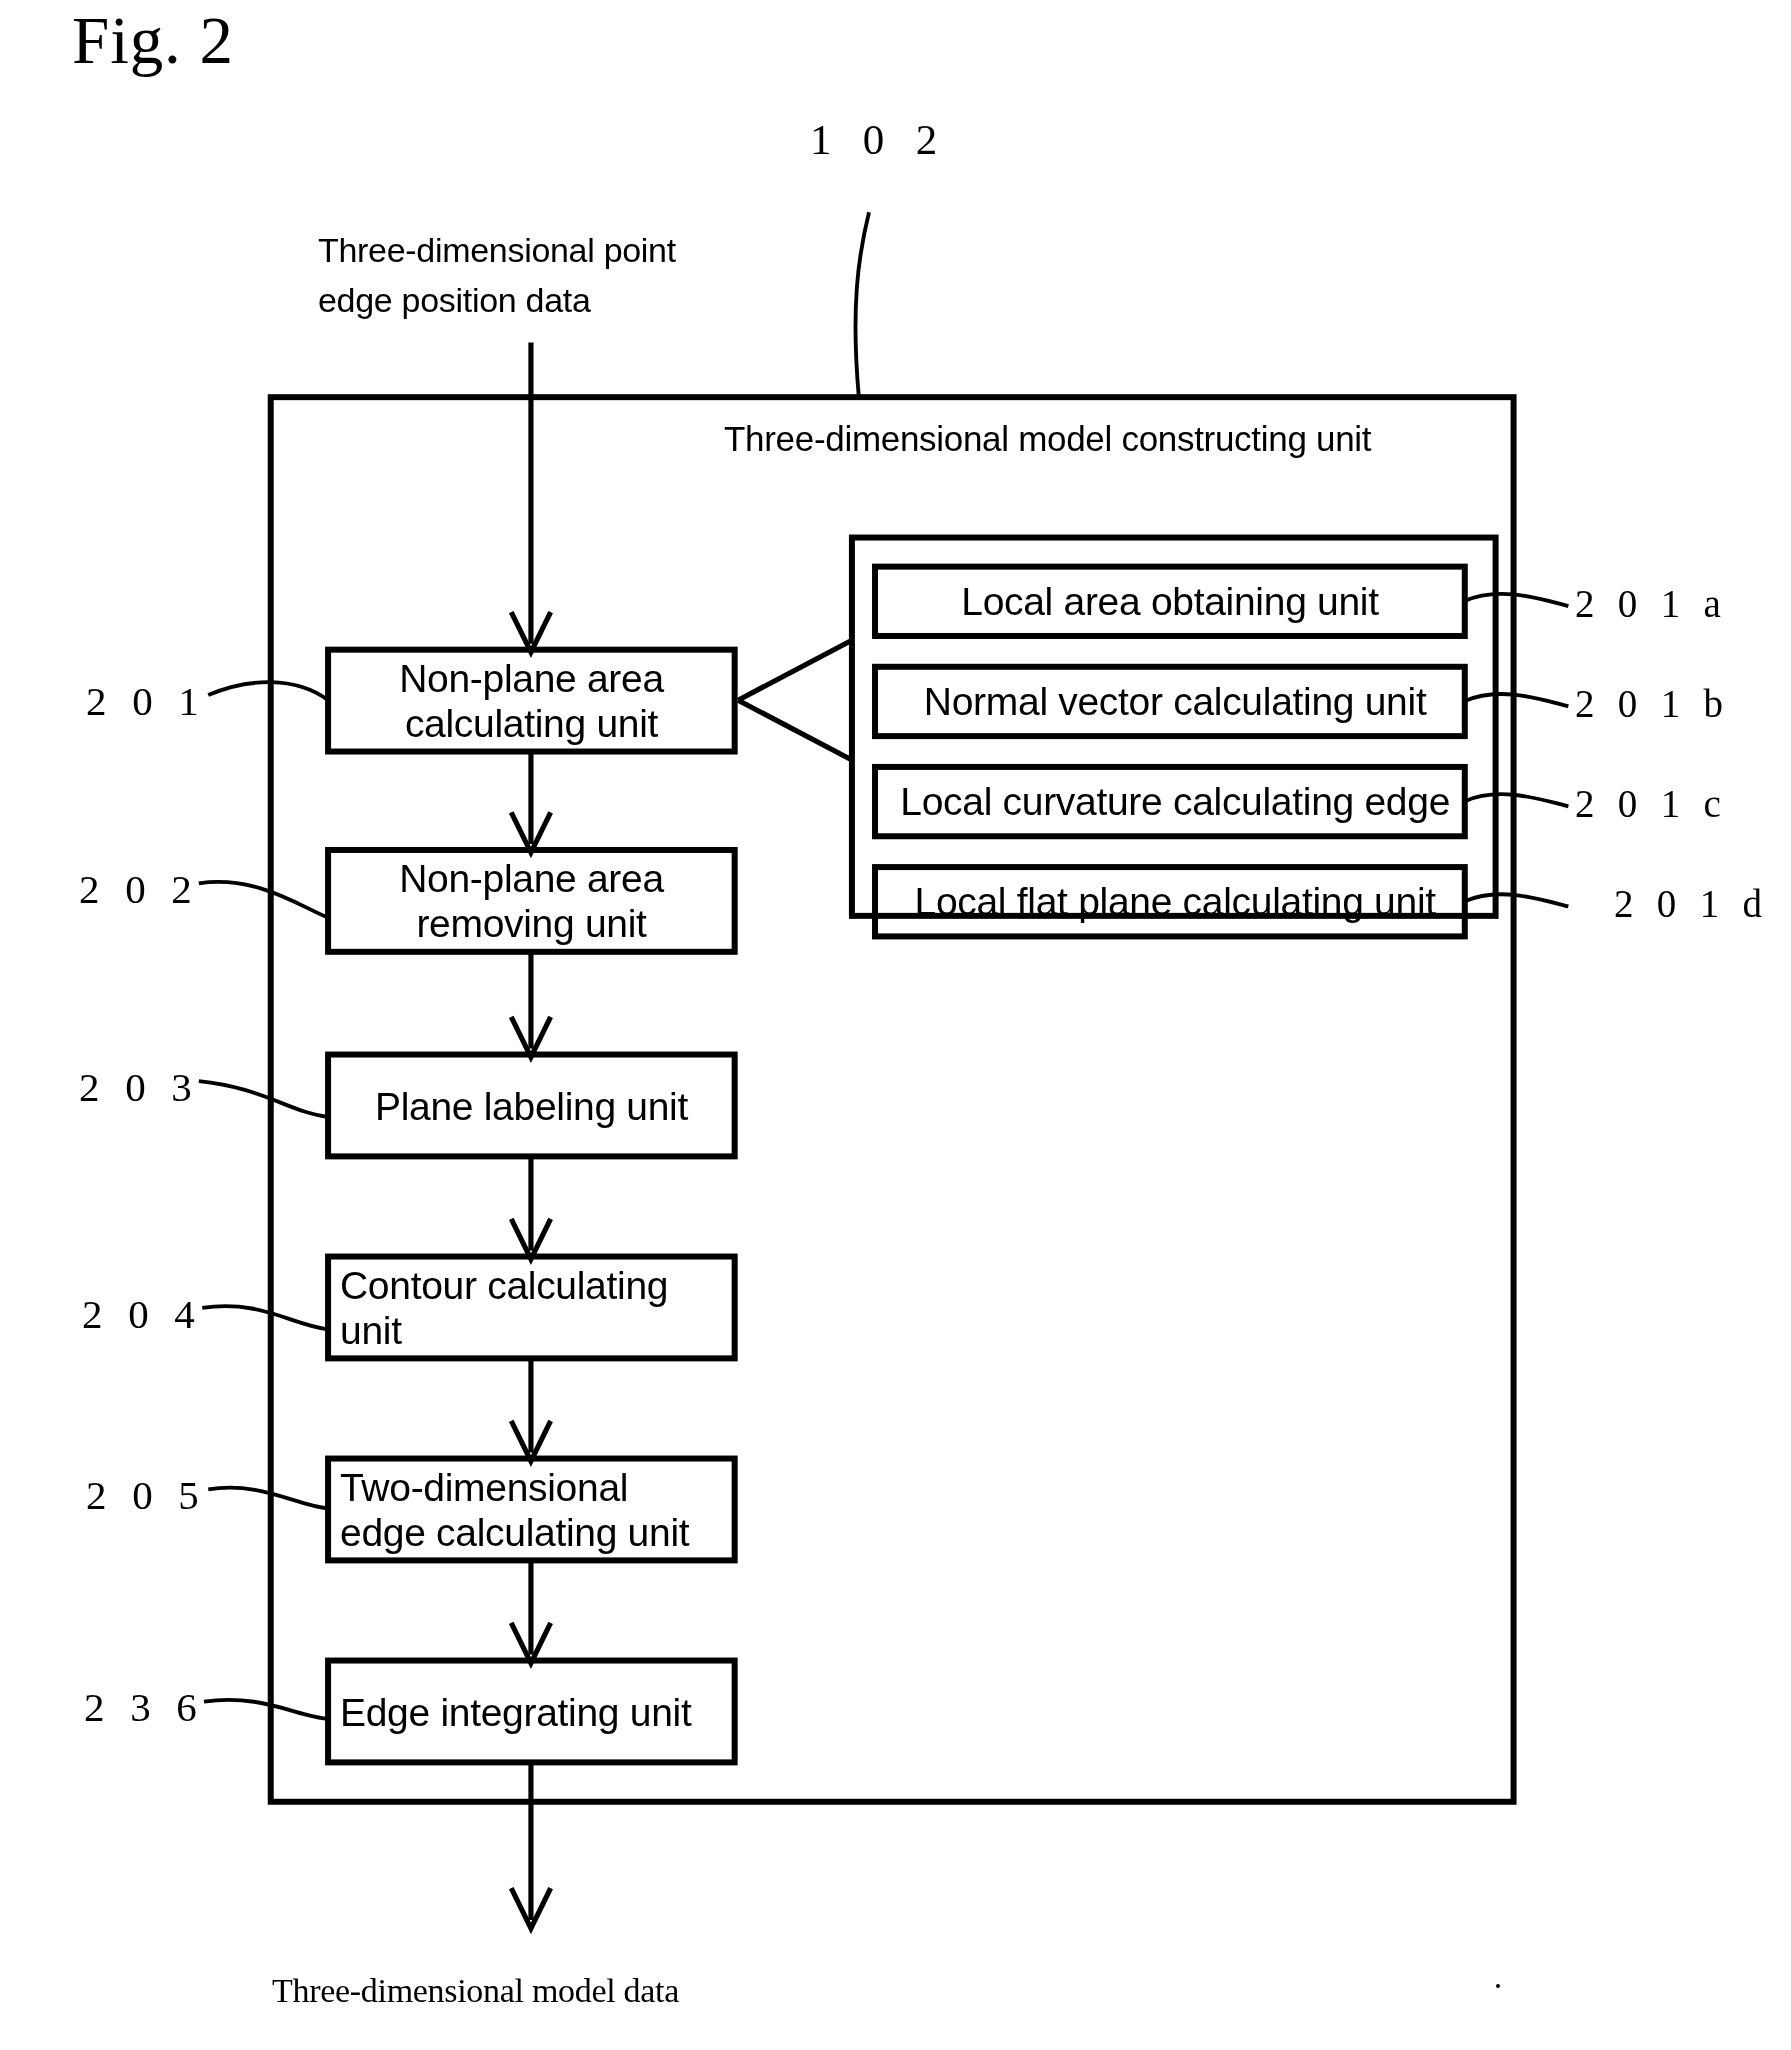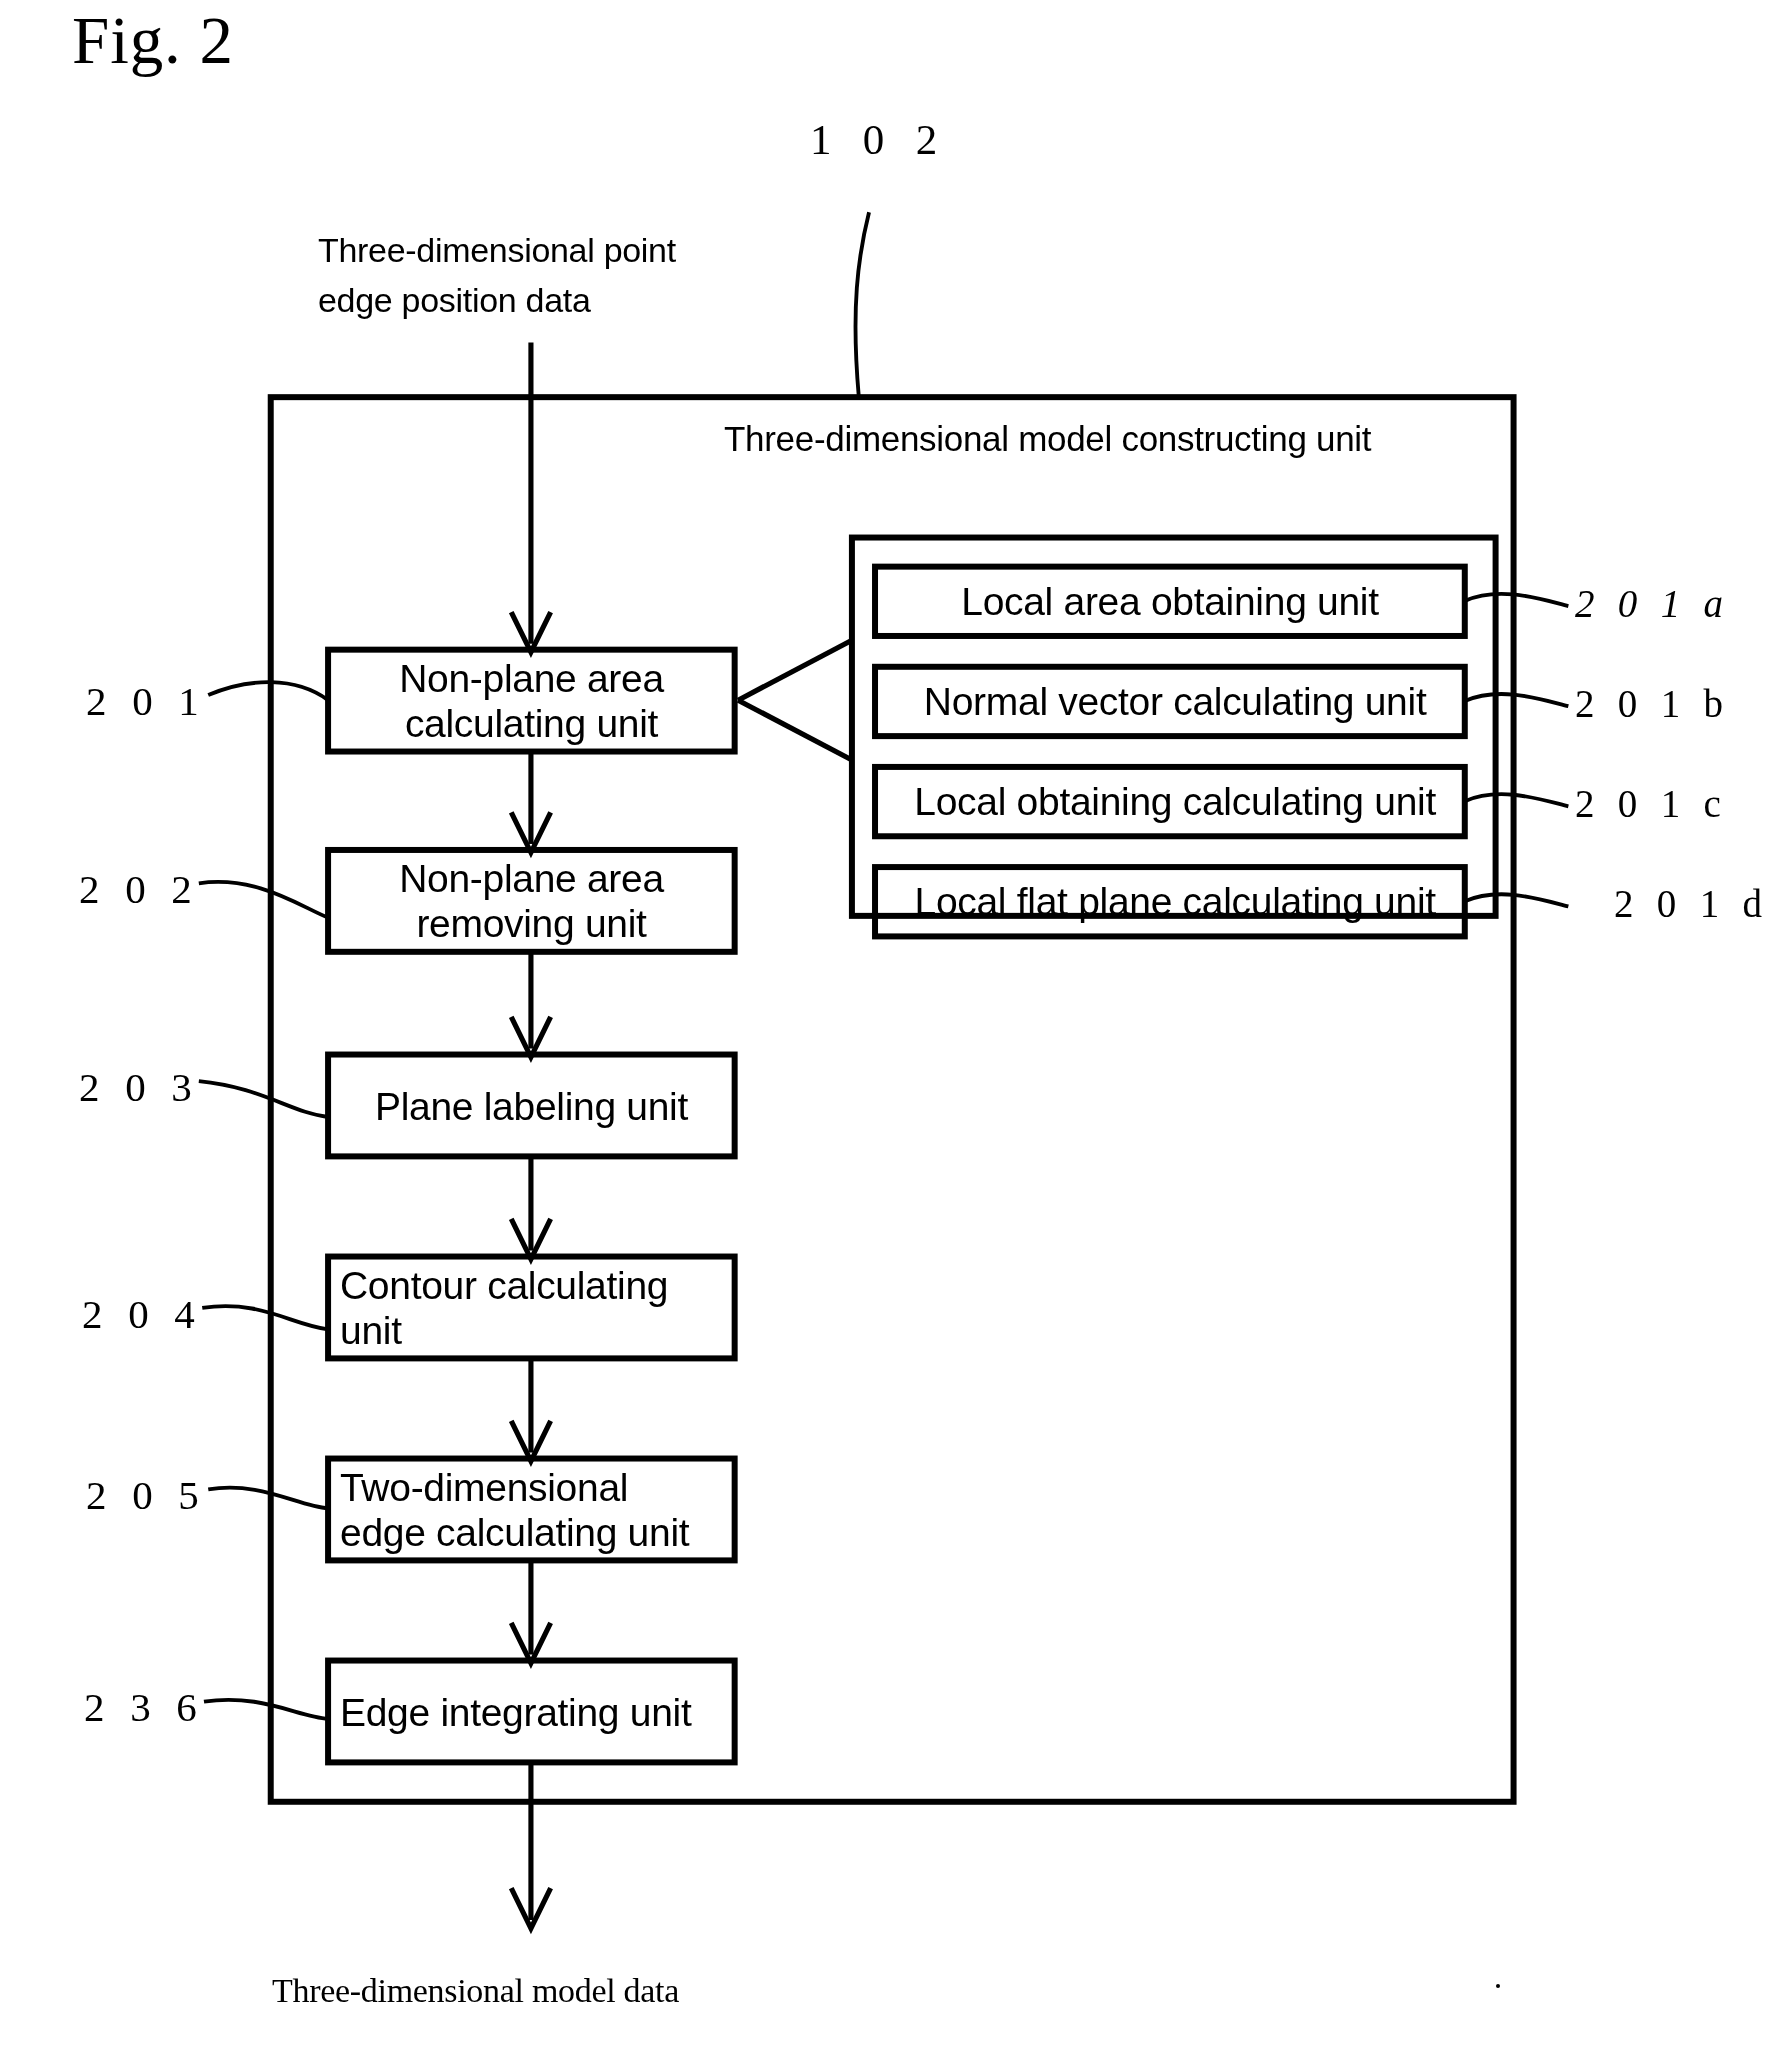--- a/index.html
+++ b/index.html
@@ -225,27 +225,27 @@
     <span>Edge integrating unit</span>
   </div>
 
   <div class="box-label sub-center" style="left:875px; top:567px; width:590px; height:69px;">
     <span>Local area obtaining unit</span>
   </div>
   <div class="box-label sub-left" style="left:875px; top:667px; width:590px; height:69px;">
     <span>Normal vector calculating unit</span>
   </div>
   <div class="box-label sub-left" style="left:875px; top:767px; width:590px; height:69px;">
-    <span>Local obtaining calculating unit</span>
+    <span>Local curvature calculating edge</span>
   </div>
   <div class="box-label sub-left" style="left:875px; top:867px; width:590px; height:69px;">
     <span>Local flat plane calculating unit</span>
   </div>
 
-  <div class="ref-sub" style="left:1575px; top:584px;font-style:italic;">2 0 1 a</div>
+  <div class="ref-sub" style="left:1575px; top:584px;">2 0 1 a</div>
   <div class="ref-sub" style="left:1575px; top:684px;">2 0 1 b</div>
   <div class="ref-sub" style="left:1575px; top:784px;">2 0 1 c</div>
   <div class="ref-sub" style="left:1614px; top:884px;">2 0 1 d</div>
 
   <div class="txt caption" style="left:272px; top:1966px;font-family:Liberation Serif, serif;">Three-dimensional model data</div>
 
   <div class="page-dot" style="left:1496px; top:1984px;"></div>
 
 </div>
 

